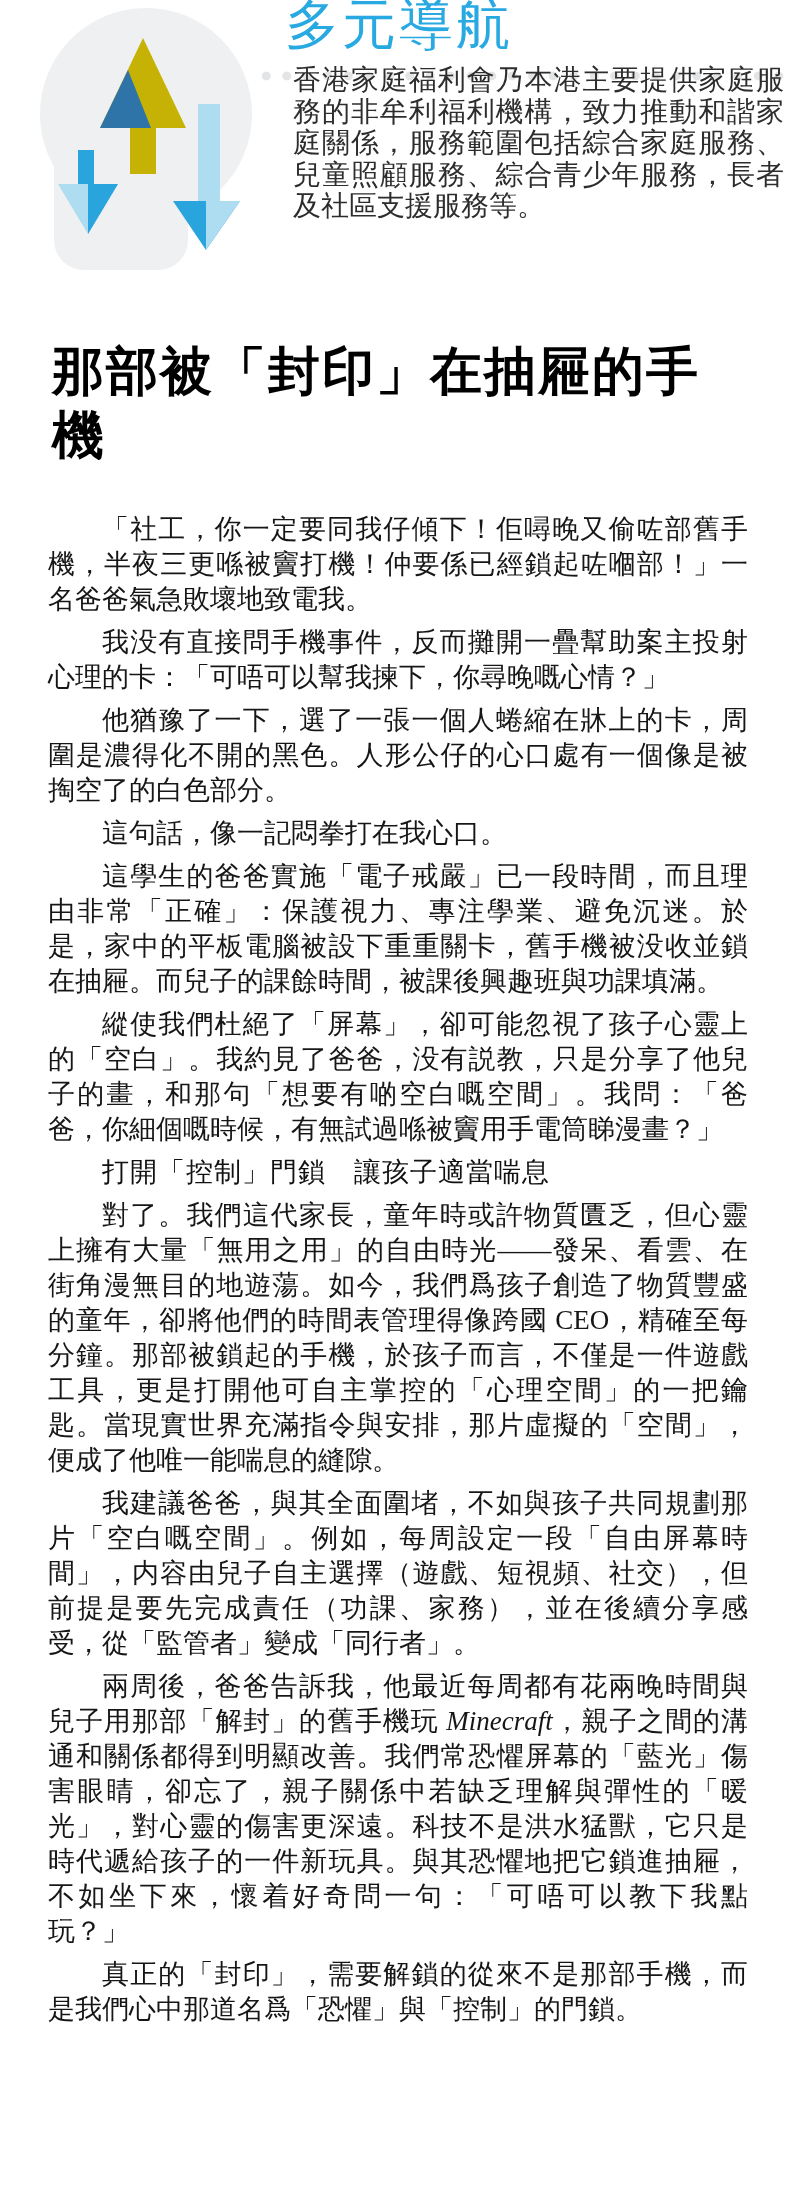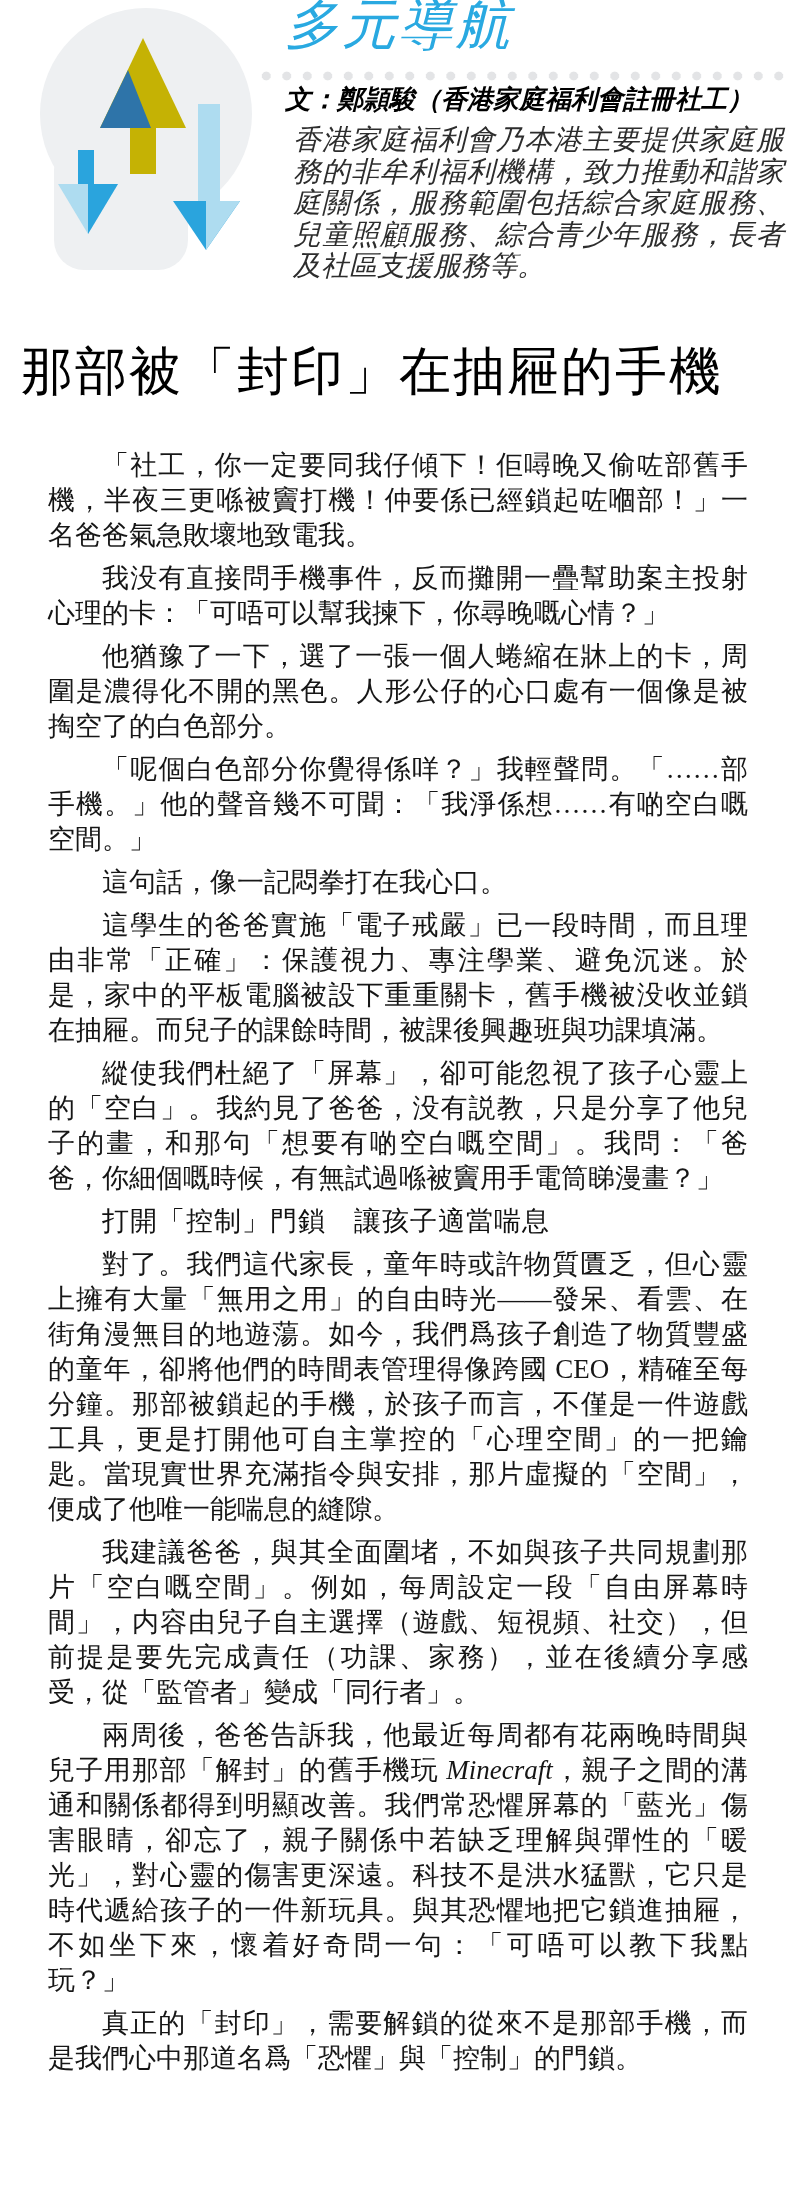--- a/index.html
+++ b/index.html
@@ -7,21 +7,21 @@
     position:relative;
     width:798px; height:2200px;
     background:#ffffff;
     overflow:hidden;
     box-sizing:border-box;
     font-family:"Liberation Serif","DejaVu Serif",serif;
     color:#161616;
   }
 
   
-  .masthead { position:relative; height:330px;font-style:italic; }
+  .masthead { position:relative; height:330px; }
   .logo-wrap { position:absolute; left:18px; top:0; width:256px; height:306px; }
   .header-right { position:absolute; left:285px; top:0; width:507px; }
 
   .column-title {
     margin:-8px 0 0 0;
     font-family:"Liberation Sans","DejaVu Sans",sans-serif;
     font-weight:400;
     font-size:54px;
     line-height:64px;
     letter-spacing:3px;
@@ -48,25 +48,25 @@
     font-family:"Liberation Sans","DejaVu Sans",sans-serif;
     font-size:28px;
     line-height:31.5px;
     text-align:justify;
     color:#2d2d2d;
   }
 
   
   .headline {
     margin:10px 0 4px 0;
-    padding:0 21px;
+    padding:0 52px;
     font-size:52px;
     line-height:64px;
     letter-spacing:2px;
-    font-weight:400;
+    font-weight:700;
     color:#000;
   }
   .article-body {
     margin-top:44px;
     padding:0 42px 0 40px;
   }
   .article-body p {
     margin:8px;
     font-size:27px;
     line-height:35px;
@@ -108,33 +108,31 @@
         <rect x="180" y="104" width="22" height="98" fill="#aedcf0"></rect>
         <polygon points="155,201 222,201 188,250" fill="#2aa4dd"></polygon>
         <polygon points="188,201 222,201 188,250" fill="#aedcf0"></polygon>
       </svg>
     </div>
 
     <div class="dotted-divider"></div>
 
     <div class="header-right">
       <h1 class="column-title">多元導航</h1>
-      <div class="byline">文：鄭頴駿（香港家庭福利會註冊社工）</div>
       <p class="intro">香港家庭福利會乃本港主要提供家庭服務的非牟利福利機構，致力推動和諧家庭關係，服務範圍包括綜合家庭服務、兒童照顧服務、綜合青少年服務，長者及社區支援服務等。</p>
     </div>
 
   </div>
 
   <h2 class="headline">那部被「封印」在抽屜的手機</h2>
 
   <div class="article-body">
     <p>「社工，你一定要同我仔傾下！佢噚晚又偷咗部舊手機，半夜三更喺被竇打機！仲要係已經鎖起咗嗰部！」一名爸爸氣急敗壞地致電我。</p>
     <p>我没有直接問手機事件，反而攤開一疊幫助案主投射心理的卡：「可唔可以幫我揀下，你尋晚嘅心情？」</p>
     <p>他猶豫了一下，選了一張一個人蜷縮在牀上的卡，周圍是濃得化不開的黑色。人形公仔的心口處有一個像是被掏空了的白色部分。</p>
-    <p>「呢個白色部分你覺得係咩？」我輕聲問。「……部手機。」他的聲音幾不可聞：「我淨係想……有啲空白嘅空間。」</p>
     <p>這句話，像一記悶拳打在我心口。</p>
     <p>這學生的爸爸實施「電子戒嚴」已一段時間，而且理由非常「正確」：保護視力、專注學業、避免沉迷。於是，家中的平板電腦被設下重重關卡，舊手機被没收並鎖在抽屜。而兒子的課餘時間，被課後興趣班與功課填滿。</p>
     <p>縱使我們杜絕了「屏幕」，卻可能忽視了孩子心靈上的「空白」。我約見了爸爸，没有説教，只是分享了他兒子的畫，和那句「想要有啲空白嘅空間」。我問：「爸爸，你細個嘅時候，有無試過喺被竇用手電筒睇漫畫？」</p>
 
     <p class="subheading">打開「控制」門鎖　讓孩子適當喘息</p>
 
     <p>對了。我們這代家長，童年時或許物質匱乏，但心靈上擁有大量「無用之用」的自由時光——發呆、看雲、在街角漫無目的地遊蕩。如今，我們爲孩子創造了物質豐盛的童年，卻將他們的時間表管理得像跨國 CEO，精確至每分鐘。那部被鎖起的手機，於孩子而言，不僅是一件遊戲工具，更是打開他可自主掌控的「心理空間」的一把鑰匙。當現實世界充滿指令與安排，那片虛擬的「空間」，便成了他唯一能喘息的縫隙。</p>
     <p>我建議爸爸，與其全面圍堵，不如與孩子共同規劃那片「空白嘅空間」。例如，每周設定一段「自由屏幕時間」，内容由兒子自主選擇（遊戲、短視頻、社交），但前提是要先完成責任（功課、家務），並在後續分享感受，從「監管者」變成「同行者」。</p>
     <p><span>兩周後，爸爸告訴我，他最近每周都有花兩晚時間與兒子用那部「解封」的舊手機玩 </span><span class="latin-italic">Minecraft</span><span>，親子之間的溝通和關係都得到明顯改善。我們常恐懼屏幕的「藍光」傷害眼睛，卻忘了，親子關係中若缺乏理解與彈性的「暖光」，對心靈的傷害更深遠。科技不是洪水猛獸，它只是時代遞給孩子的一件新玩具。與其恐懼地把它鎖進抽屜，不如坐下來，懷着好奇問一句：「可唔可以教下我點玩？」</span></p>
     <p>真正的「封印」，需要解鎖的從來不是那部手機，而是我們心中那道名爲「恐懼」與「控制」的門鎖。</p>

